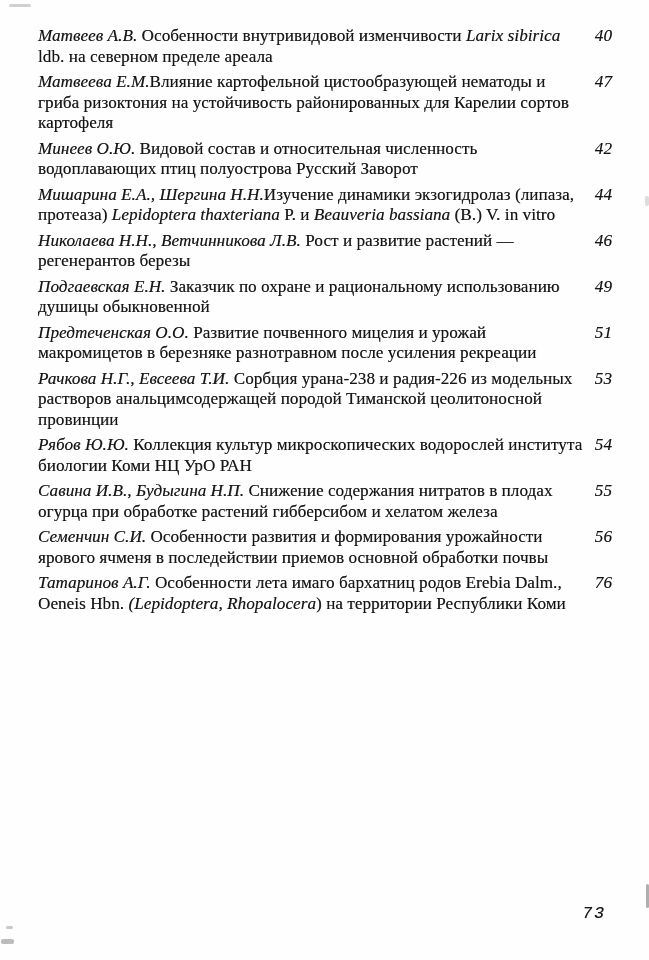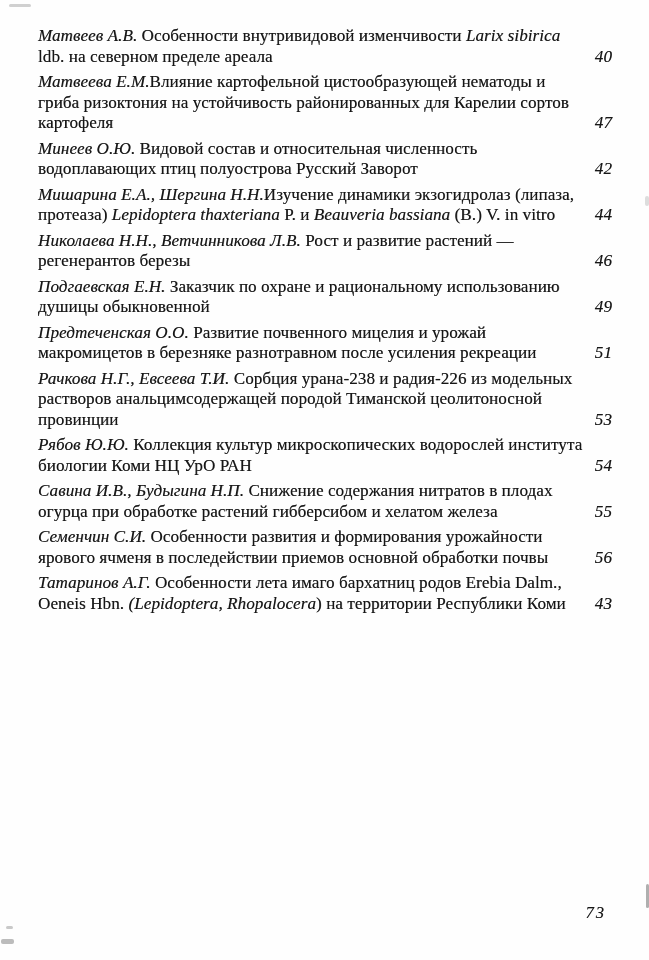--- a/index.html
+++ b/index.html
@@ -21,21 +21,21 @@
     background: #fefefe;
   }
   .toc {
     position: absolute;
     left: 38px;
     top: 26px;
     width: 574px;
   }
   .entry {
     display: flex;
-    align-items: flex-end;
+    align-items: flex-start;
     margin-bottom: 5px;
     font-size: 17px;
     line-height: 20.5px;
     letter-spacing: 0.1px;
     
     text-shadow: 0.3px 0 0 rgba(20,20,20,0.55);
   }
   .entry-text {
     flex: 1 1 auto;
     padding-right: 8px;
@@ -49,20 +49,21 @@
   .it { font-style: italic; }
   .rm { font-style: normal; }
   .footer-num {
     position: absolute;
     right: 43px;
     bottom: 37px;
     font-size: 16.5px;
     font-style: italic;
     letter-spacing: 2px;
     text-shadow: 0.3px 0 0 rgba(20,20,20,0.5);
+    font-family: Liberation Mono, monospace;
   }
   
   .speck {
     position: absolute;
     background: #7a7a7a;
     opacity: 0.55;
     border-radius: 2px;
   }
   .speck-a { left: 9px;  top: 4px;    width: 22px; height: 3px; opacity: 0.35; }
   .speck-b { left: 1px;  top: 939px;  width: 13px; height: 5px; opacity: 0.5; }
@@ -114,21 +115,21 @@
       <div class="entry">
         <span class="entry-text"><span class="it">Савина И.В., Будыгина Н.П.</span><span class="rm"> Снижение содержания нитратов в плодах огурца при обработке растений гибберсибом и хелатом железа</span></span>
         <span class="entry-page">55</span>
       </div>
       <div class="entry">
         <span class="entry-text"><span class="it">Семенчин С.И.</span><span class="rm"> Особенности развития и формирования урожайности ярового ячменя в последействии приемов основной обработки почвы</span></span>
         <span class="entry-page">56</span>
       </div>
       <div class="entry">
         <span class="entry-text"><span class="it">Татаринов А.Г.</span><span class="rm"> Особенности лета имаго бархатниц родов Erebia Dalm., Oeneis Hbn. </span><span class="it">(Lepidoptera, Rhopalocera</span><span class="rm">) на территории Республики Коми</span></span>
-        <span class="entry-page">43</span>
+        <span class="entry-page">76</span>
       </div>
     </div>
   <div class="footer-num">73</div>
   <div class="speck speck-a"></div>
   <div class="speck speck-b"></div>
   <div class="speck speck-c"></div>
   <div class="speck speck-d"></div>
   <div class="speck speck-e"></div>
 </div>
 

